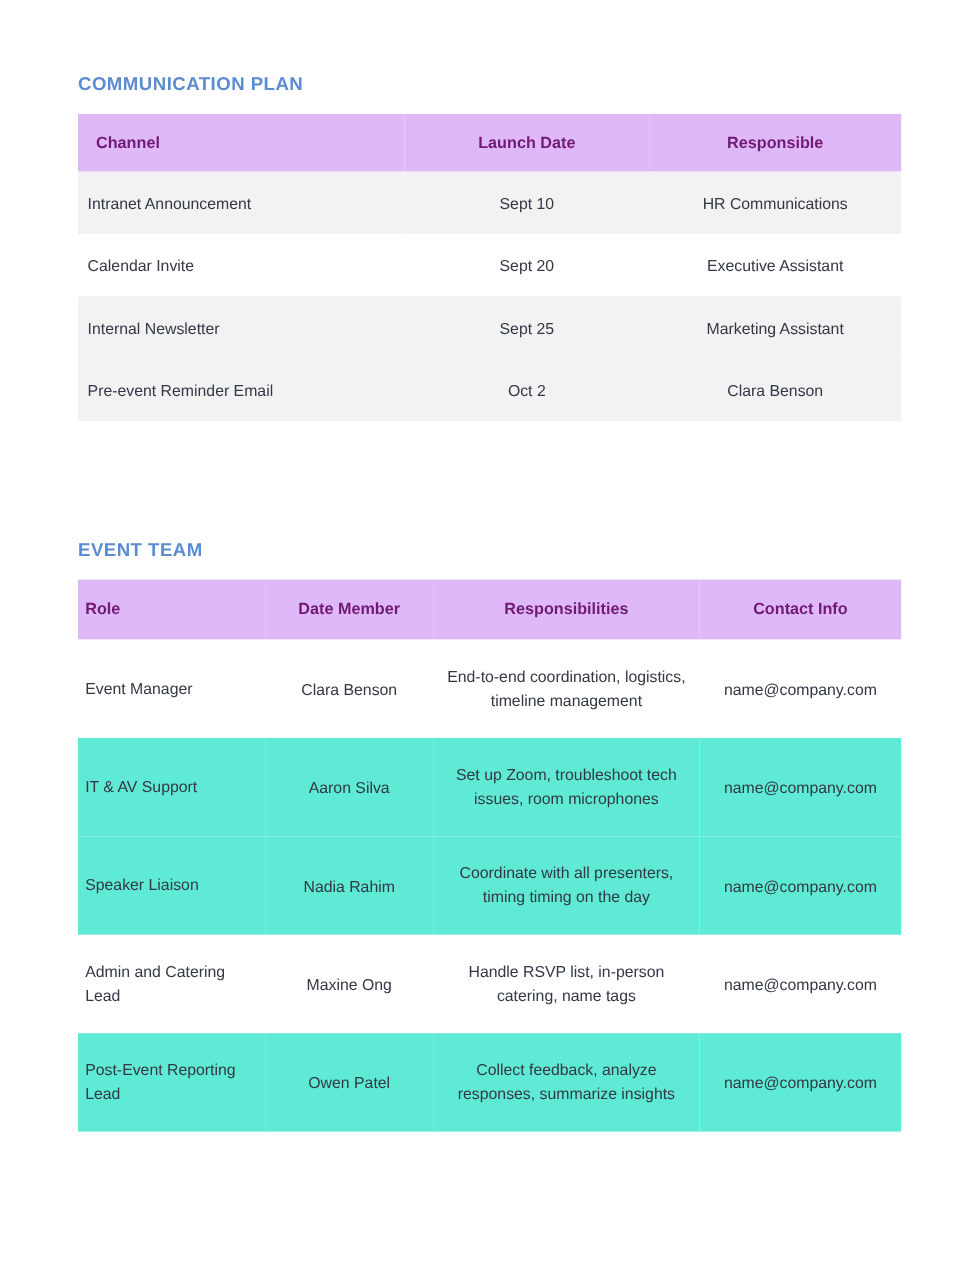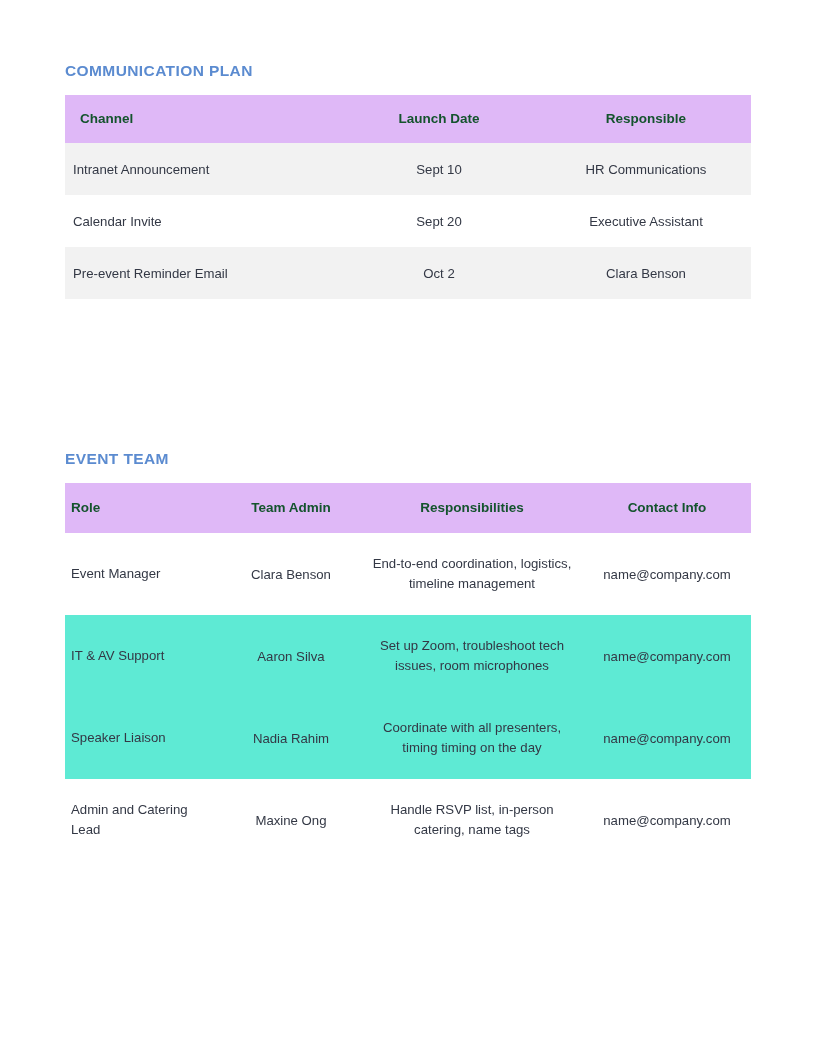--- a/index.html
+++ b/index.html
@@ -40,21 +40,21 @@
   }
 
   table.data-table {
     width: 686px;
     border-collapse: collapse;
     table-layout: fixed;
   }
 
   table.data-table thead th {
     background: #dfb8f7;
-    color: #14532d;
+    color: #701a75;
     font-size: 13.5px;
     font-weight: bold;
     text-align: center;
     padding: 16px 8px;
     line-height: 1.2;
     vertical-align: middle;
     border: none;
   }
 
   table.data-table thead th.col-first {
@@ -137,20 +137,25 @@
           <td class="col-first">Intranet Announcement</td>
           <td>Sept 10</td>
           <td>HR Communications</td>
         </tr>
         <tr class="band-white">
           <td class="col-first">Calendar Invite</td>
           <td>Sept 20</td>
           <td>Executive Assistant</td>
         </tr>
         <tr class="band-grey">
+          <td class="col-first">Internal Newsletter</td>
+          <td>Sept 25</td>
+          <td>Marketing Assistant</td>
+        </tr>
+        <tr class="band-grey">
           <td class="col-first">Pre-event Reminder Email</td>
           <td>Oct 2</td>
           <td>Clara Benson</td>
         </tr>
       </tbody>
     </table>
   </section>
 
   <section class="section sec-event-team">
     <h2 class="section-title">EVENT TEAM</h2>
@@ -158,21 +163,21 @@
     <table class="data-table" id="table-event-team">
       <colgroup>
         <col class="c0">
           <col class="c1">
           <col class="c2">
           <col class="c3">
       </colgroup>
       <thead>
         <tr>
           <th class="col-first">Role</th>
-          <th>Team Admin</th>
+          <th>Date Member</th>
           <th>Responsibilities</th>
           <th>Contact Info</th>
         </tr>
       </thead>
       <tbody>
         <tr class="band-white">
           <td class="col-first cell-role">Event Manager</td>
           <td>Clara Benson</td>
           <td class="cell-resp">End-to-end coordination, logistics, timeline management</td>
           <td>name@company.com</td>
@@ -188,17 +193,23 @@
           <td>Nadia Rahim</td>
           <td class="cell-resp">Coordinate with all presenters, timing timing on the day</td>
           <td>name@company.com</td>
         </tr>
         <tr class="band-white">
           <td class="col-first cell-role">Admin and Catering Lead</td>
           <td>Maxine Ong</td>
           <td class="cell-resp">Handle RSVP list, in-person catering, name tags</td>
           <td>name@company.com</td>
         </tr>
+        <tr class="band-grey">
+          <td class="col-first cell-role">Post-Event Reporting Lead</td>
+          <td>Owen Patel</td>
+          <td class="cell-resp">Collect feedback, analyze responses, summarize insights</td>
+          <td>name@company.com</td>
+        </tr>
       </tbody>
     </table>
   </section>
 
 </div>
 
 </body></html>

